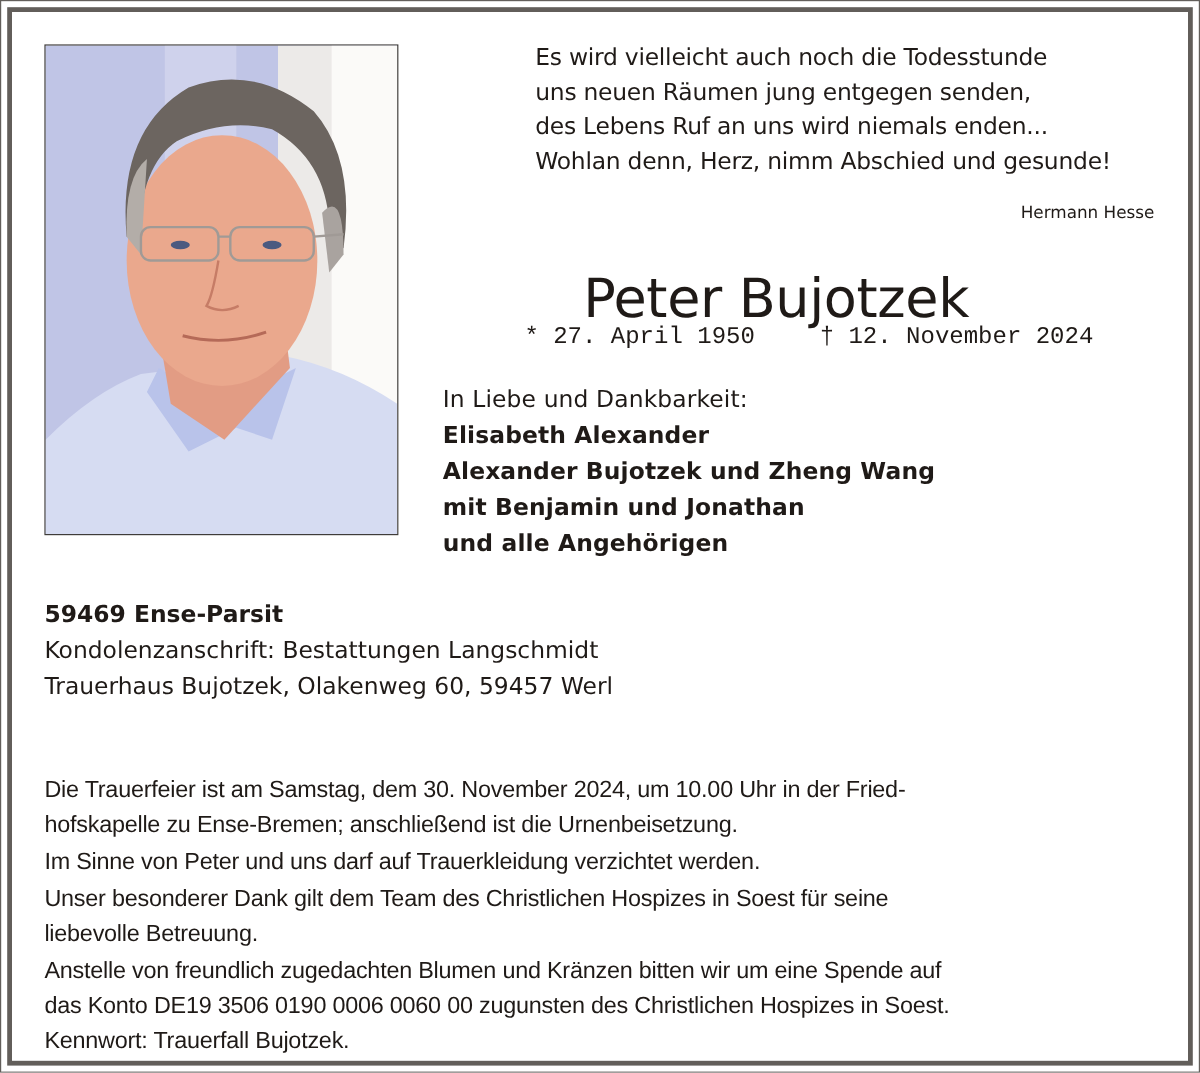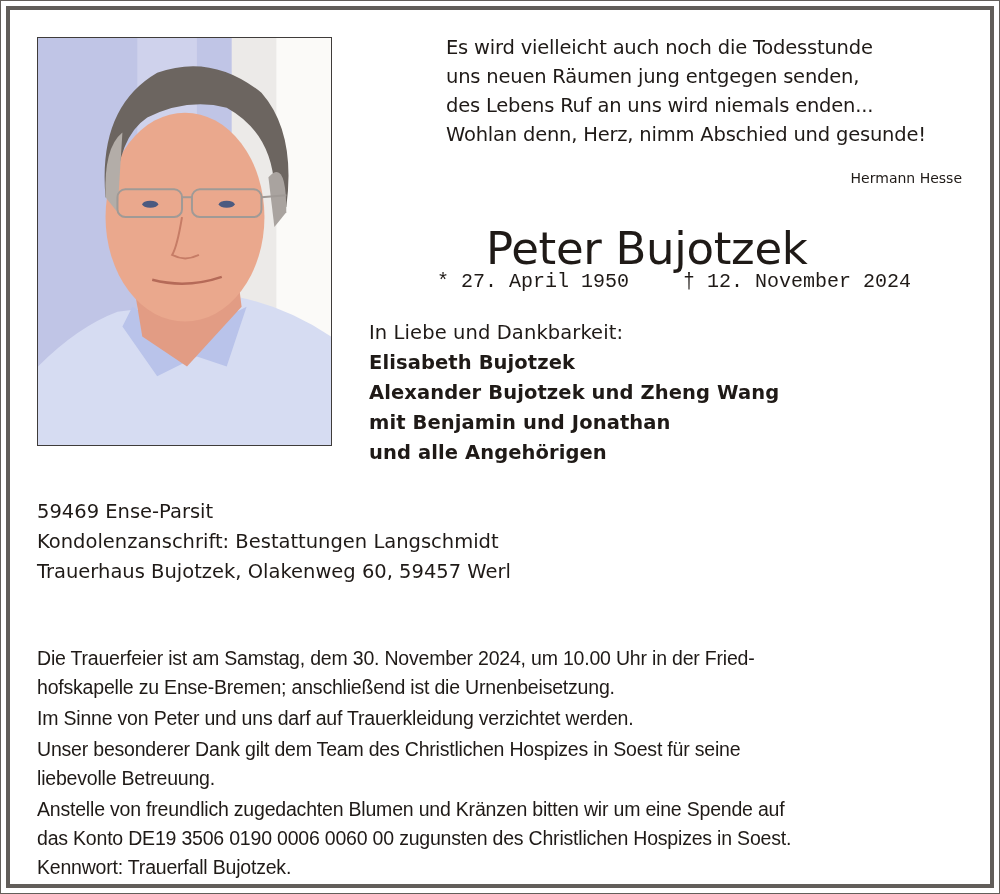--- a/index.html
+++ b/index.html
@@ -23,21 +23,21 @@
   .name { position: absolute; left: 486px; top: 204px; font-size: 45px; font-weight: normal;
           letter-spacing: -0.3px; white-space: nowrap; line-height: 56px; margin-top: 17px; }
   .dates { position: absolute; left: 437px; top: 270px; font-size: 20px; white-space: nowrap; font-family: Liberation Mono, monospace; }
   .dates .death { margin-left: 42px; }
 
   .mourners { position: absolute; left: 369px; top: 318px; font-size: 19.5px; line-height: 30px; }
   .mourners .intro { display: block; letter-spacing: 0.1px; }
   .mourners .bold { display: block; font-weight: bold; white-space: nowrap; letter-spacing: 0.1px; }
 
   .address { position: absolute; left: 37px; top: 497px; font-size: 19.5px; line-height: 30px; }
-  .address .bold { display: block; font-weight: normal; }
+  .address .bold { display: block; font-weight: bold; }
   .address .line { display: block; white-space: nowrap; }
 
   .notes { position: absolute; left: 37px; top: 644px; width: 932px; font-size: 19.5px;
            line-height: 29px; font-family: "Liberation Sans", sans-serif; letter-spacing: -0.2px; }
   .notes p { margin: 0 0 2px 0; }
   .notes .line { display: block; white-space: nowrap; }
 </style>
 </head>
 <body>
 
@@ -85,21 +85,21 @@
 <div class="quote-author">Hermann Hesse</div>
 
 <div class="name">Peter Bujotzek</div>
 <div class="dates">
   <span class="birth">* 27. April 1950</span>
   <span class="death">† 12. November 2024</span>
 </div>
 
 <div class="mourners">
   <span class="intro">In Liebe und Dankbarkeit:</span>
-  <span class="bold">Elisabeth Bujotzek</span>
+  <span class="bold">Elisabeth Alexander</span>
   <span class="bold">Alexander Bujotzek und Zheng Wang</span>
   <span class="bold">mit Benjamin und Jonathan</span>
   <span class="bold">und alle Angehörigen</span>
 </div>
 
 <div class="address">
   <span class="bold">59469 Ense-Parsit</span>
   <span class="line">Kondolenzanschrift: Bestattungen Langschmidt</span>
   <span class="line">Trauerhaus Bujotzek, Olakenweg 60, 59457 Werl</span>
 </div>

